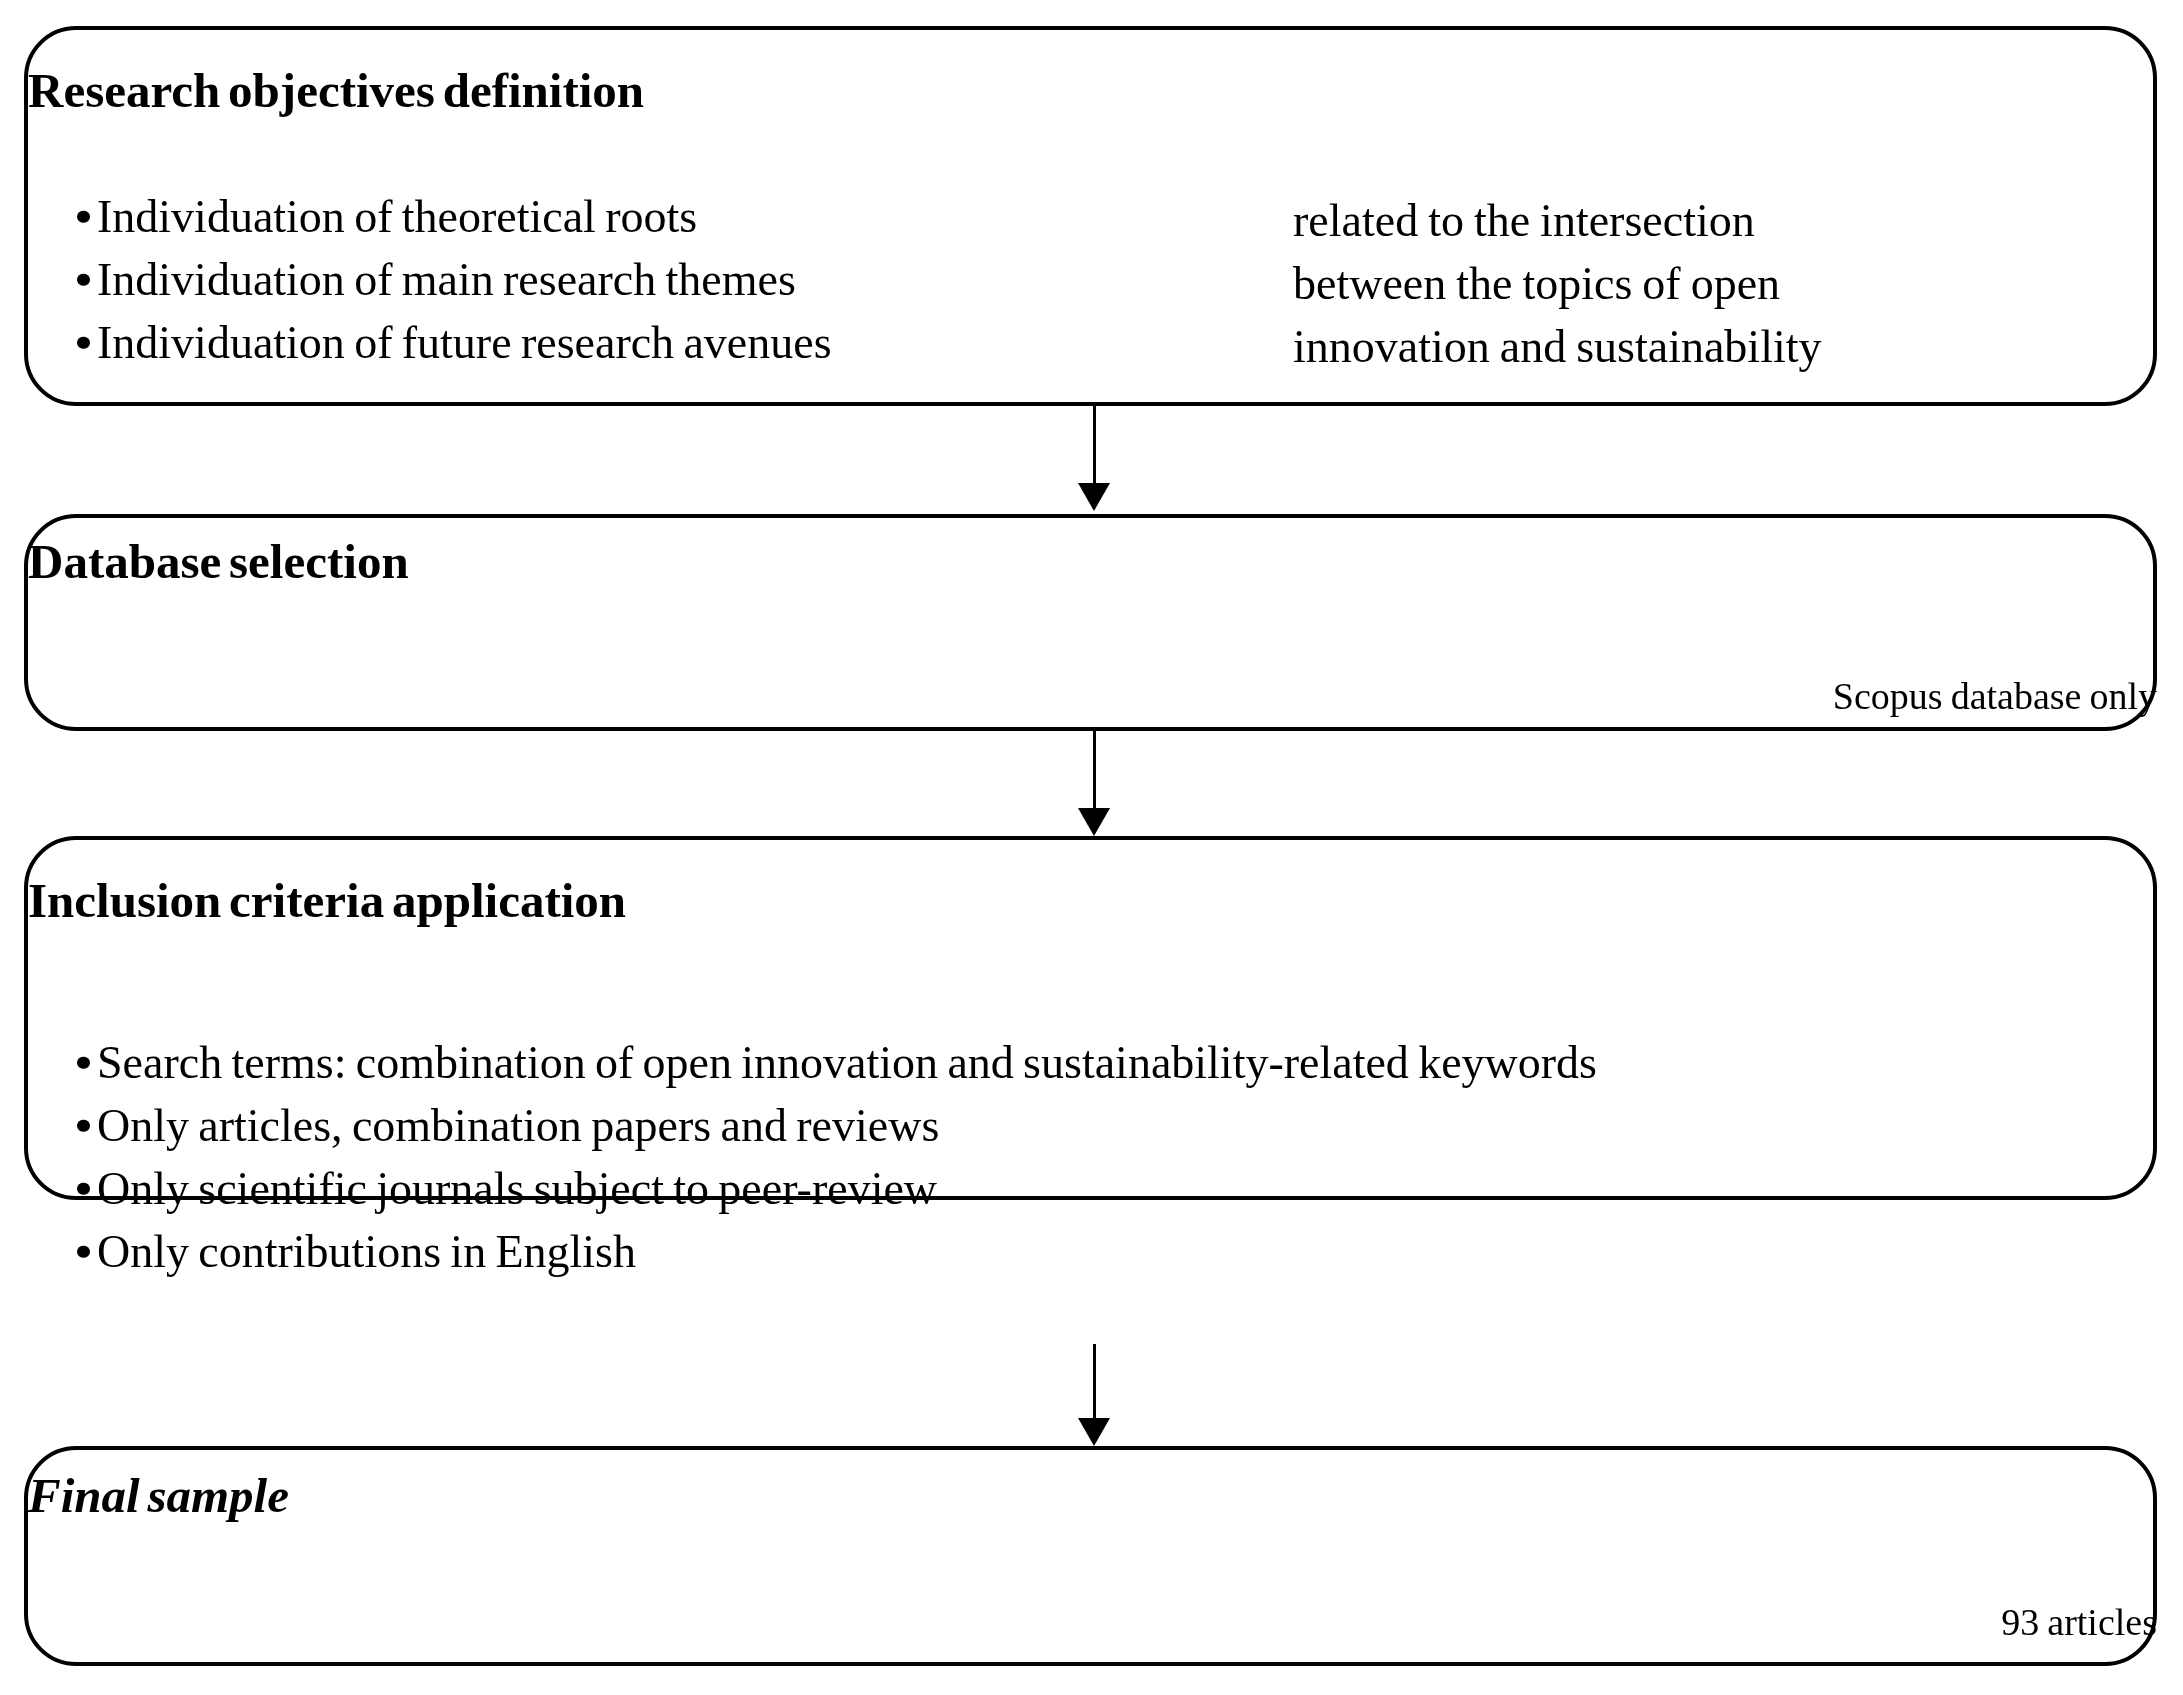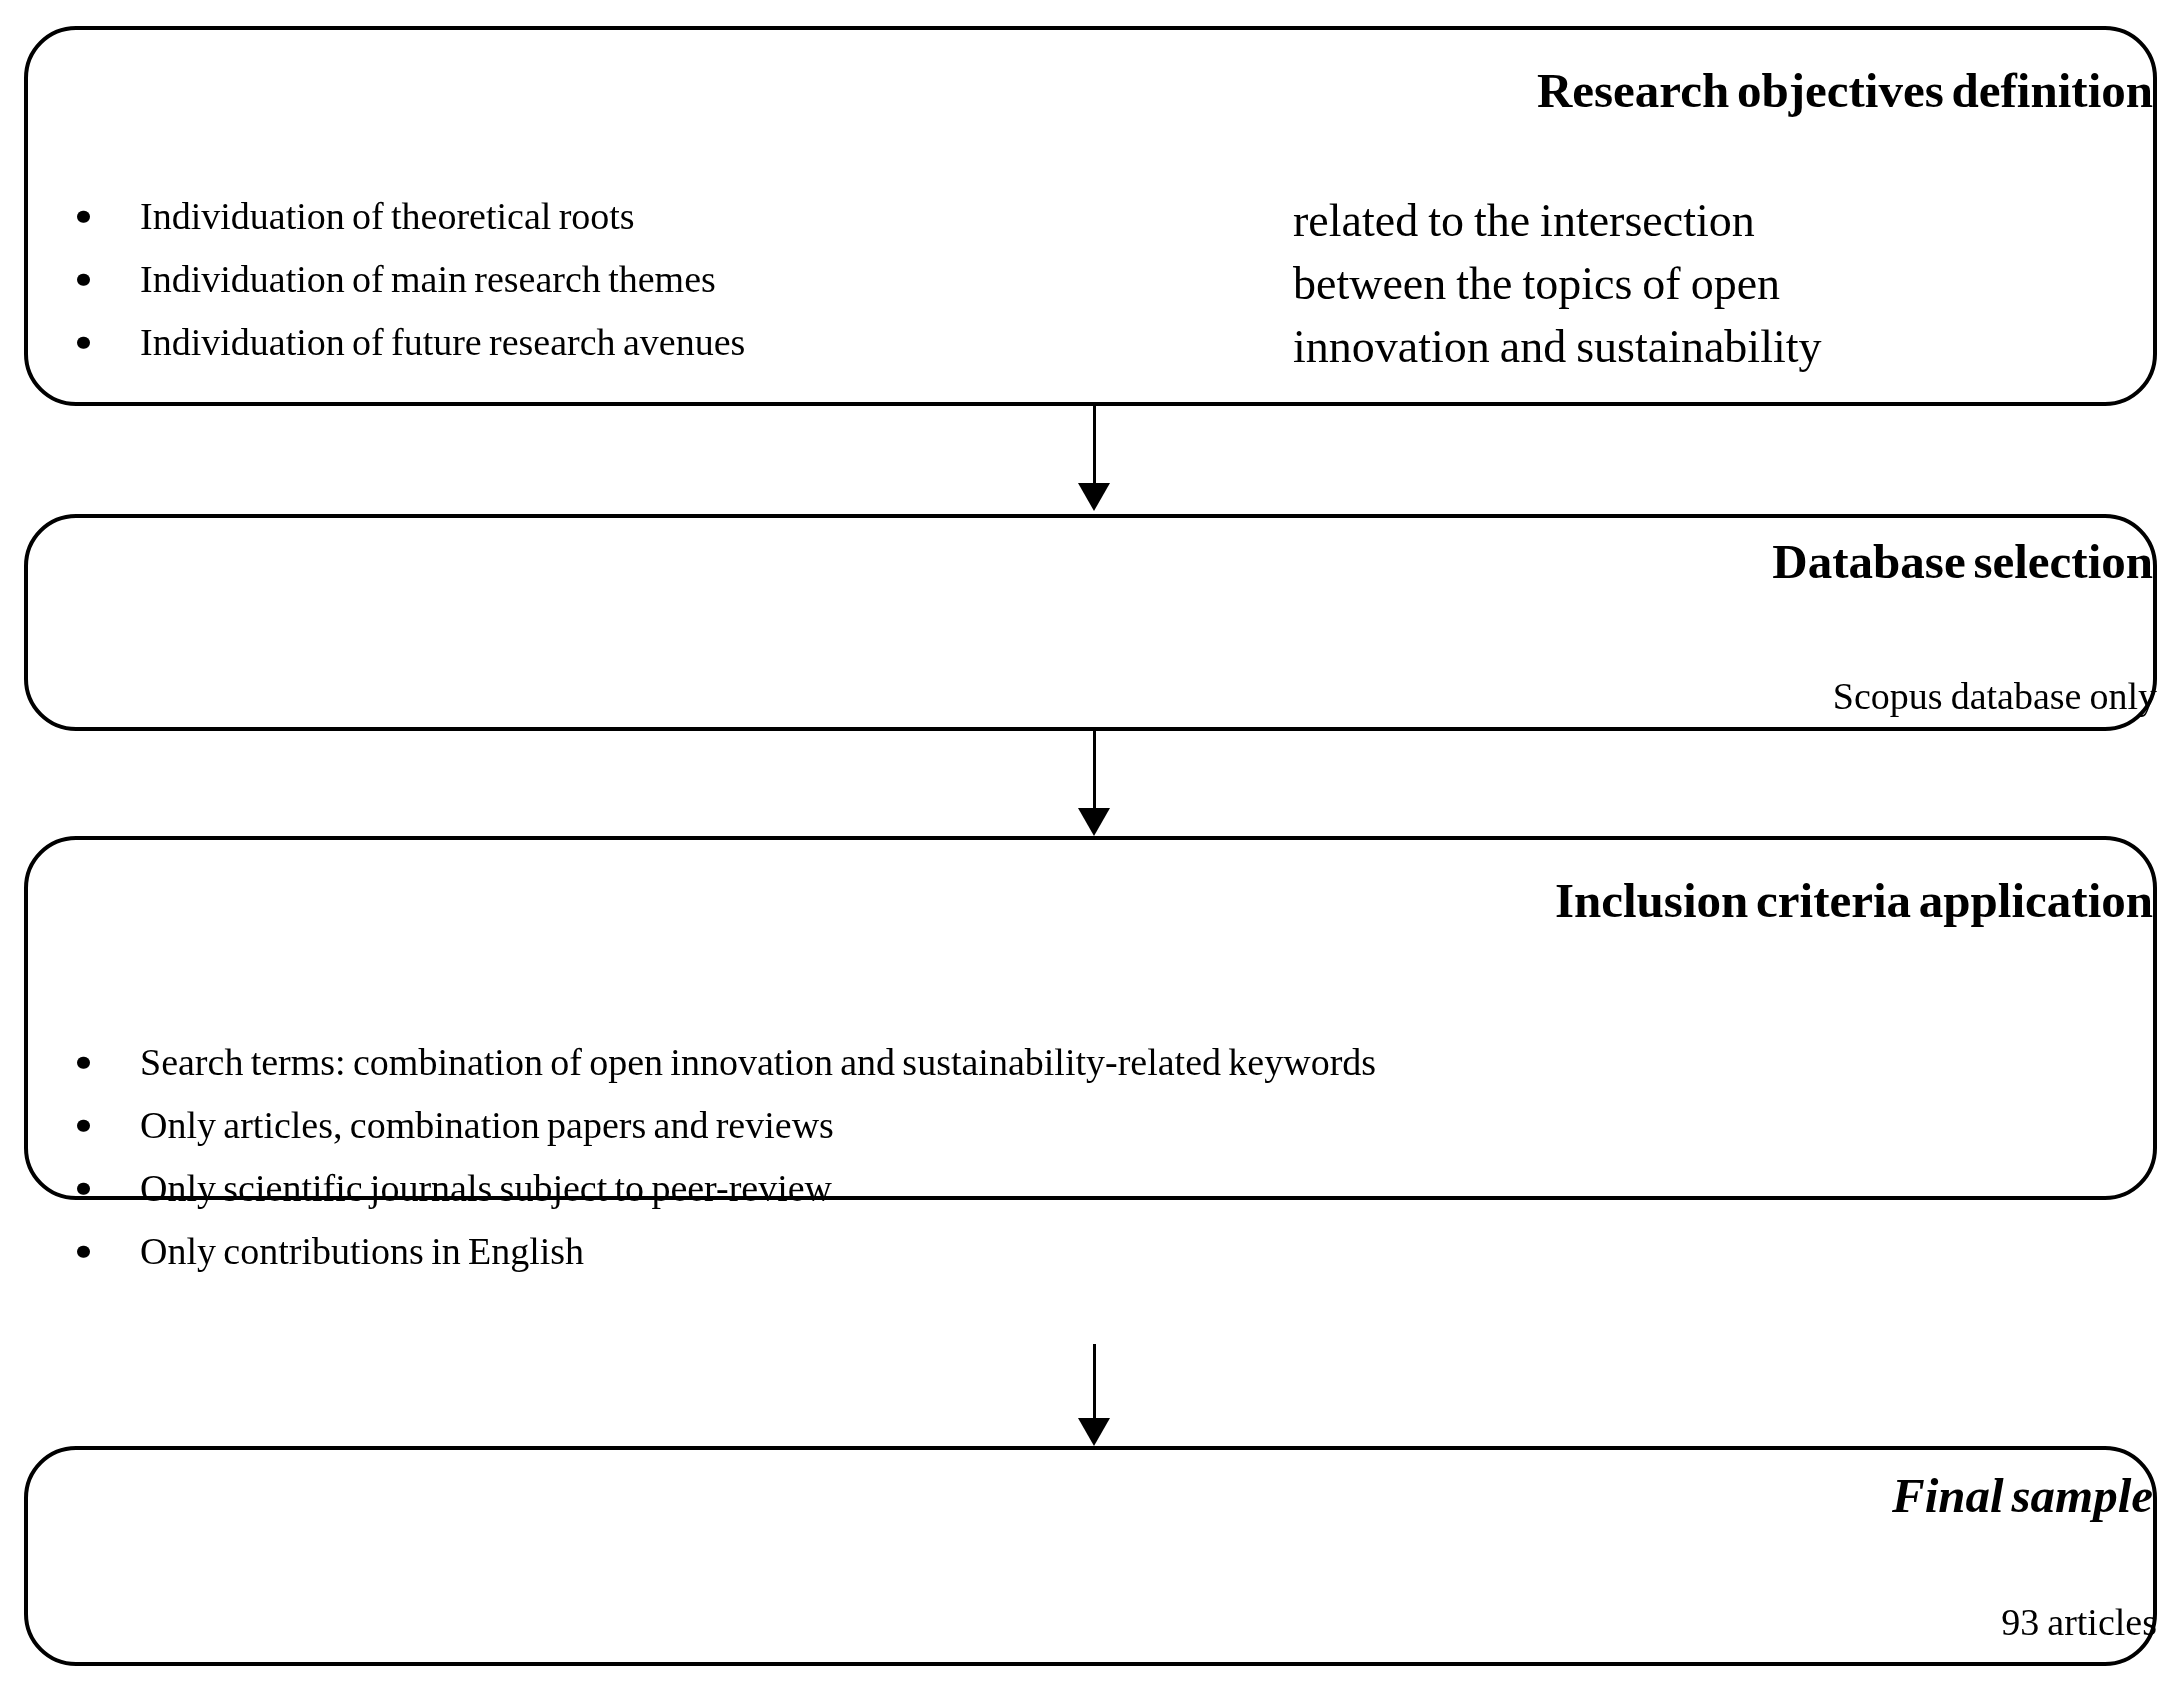--- a/index.html
+++ b/index.html
@@ -25,21 +25,21 @@
   }
   .box-1 { top: 26px;   height: 380px; }
   .box-2 { top: 514px;  height: 217px; }
   .box-3 { top: 836px; height: 364px; }
   .box-4 { top: 1446px; height: 220px; }
 
   .box-title {
     position: absolute;
     left: 0; width: 100%;
     margin: 0;
-    text-align: right;
+    text-align: left;
     font-size: 49px;
     line-height: 49px;
     font-weight: bold;
     letter-spacing: 0px;
     word-spacing: -4.5px;
   }
   .box-1 .box-title { top: 36px; }
   .box-2 .box-title { top: 19.4px; }
   .box-3 .box-title { top: 36px; }
   .box-4 .box-title { top: 21px; font-style: italic; }
@@ -60,22 +60,22 @@
     position: absolute;
     left: 0;
     margin: 0; padding: 0;
     list-style: none;
     width: 2010px;
   }
   .box-1 ul.bullet-list { top: 155px; }
   .box-3 ul.bullet-list { top: 191px; }
   ul.bullet-list li {
     position: relative;
-    padding-left: 112px;
-    font-size: 38px;
+    padding-left: 69px;
+    font-size: 46px;
     line-height: 63px;
     word-spacing: -2.2px;
     white-space: nowrap;
   }
   ul.bullet-list li .dot {
     position: absolute;
     left: 49px;
     top: 50%;
     transform: translateY(-50%);
     width: 12.7px; height: 12.7px;

